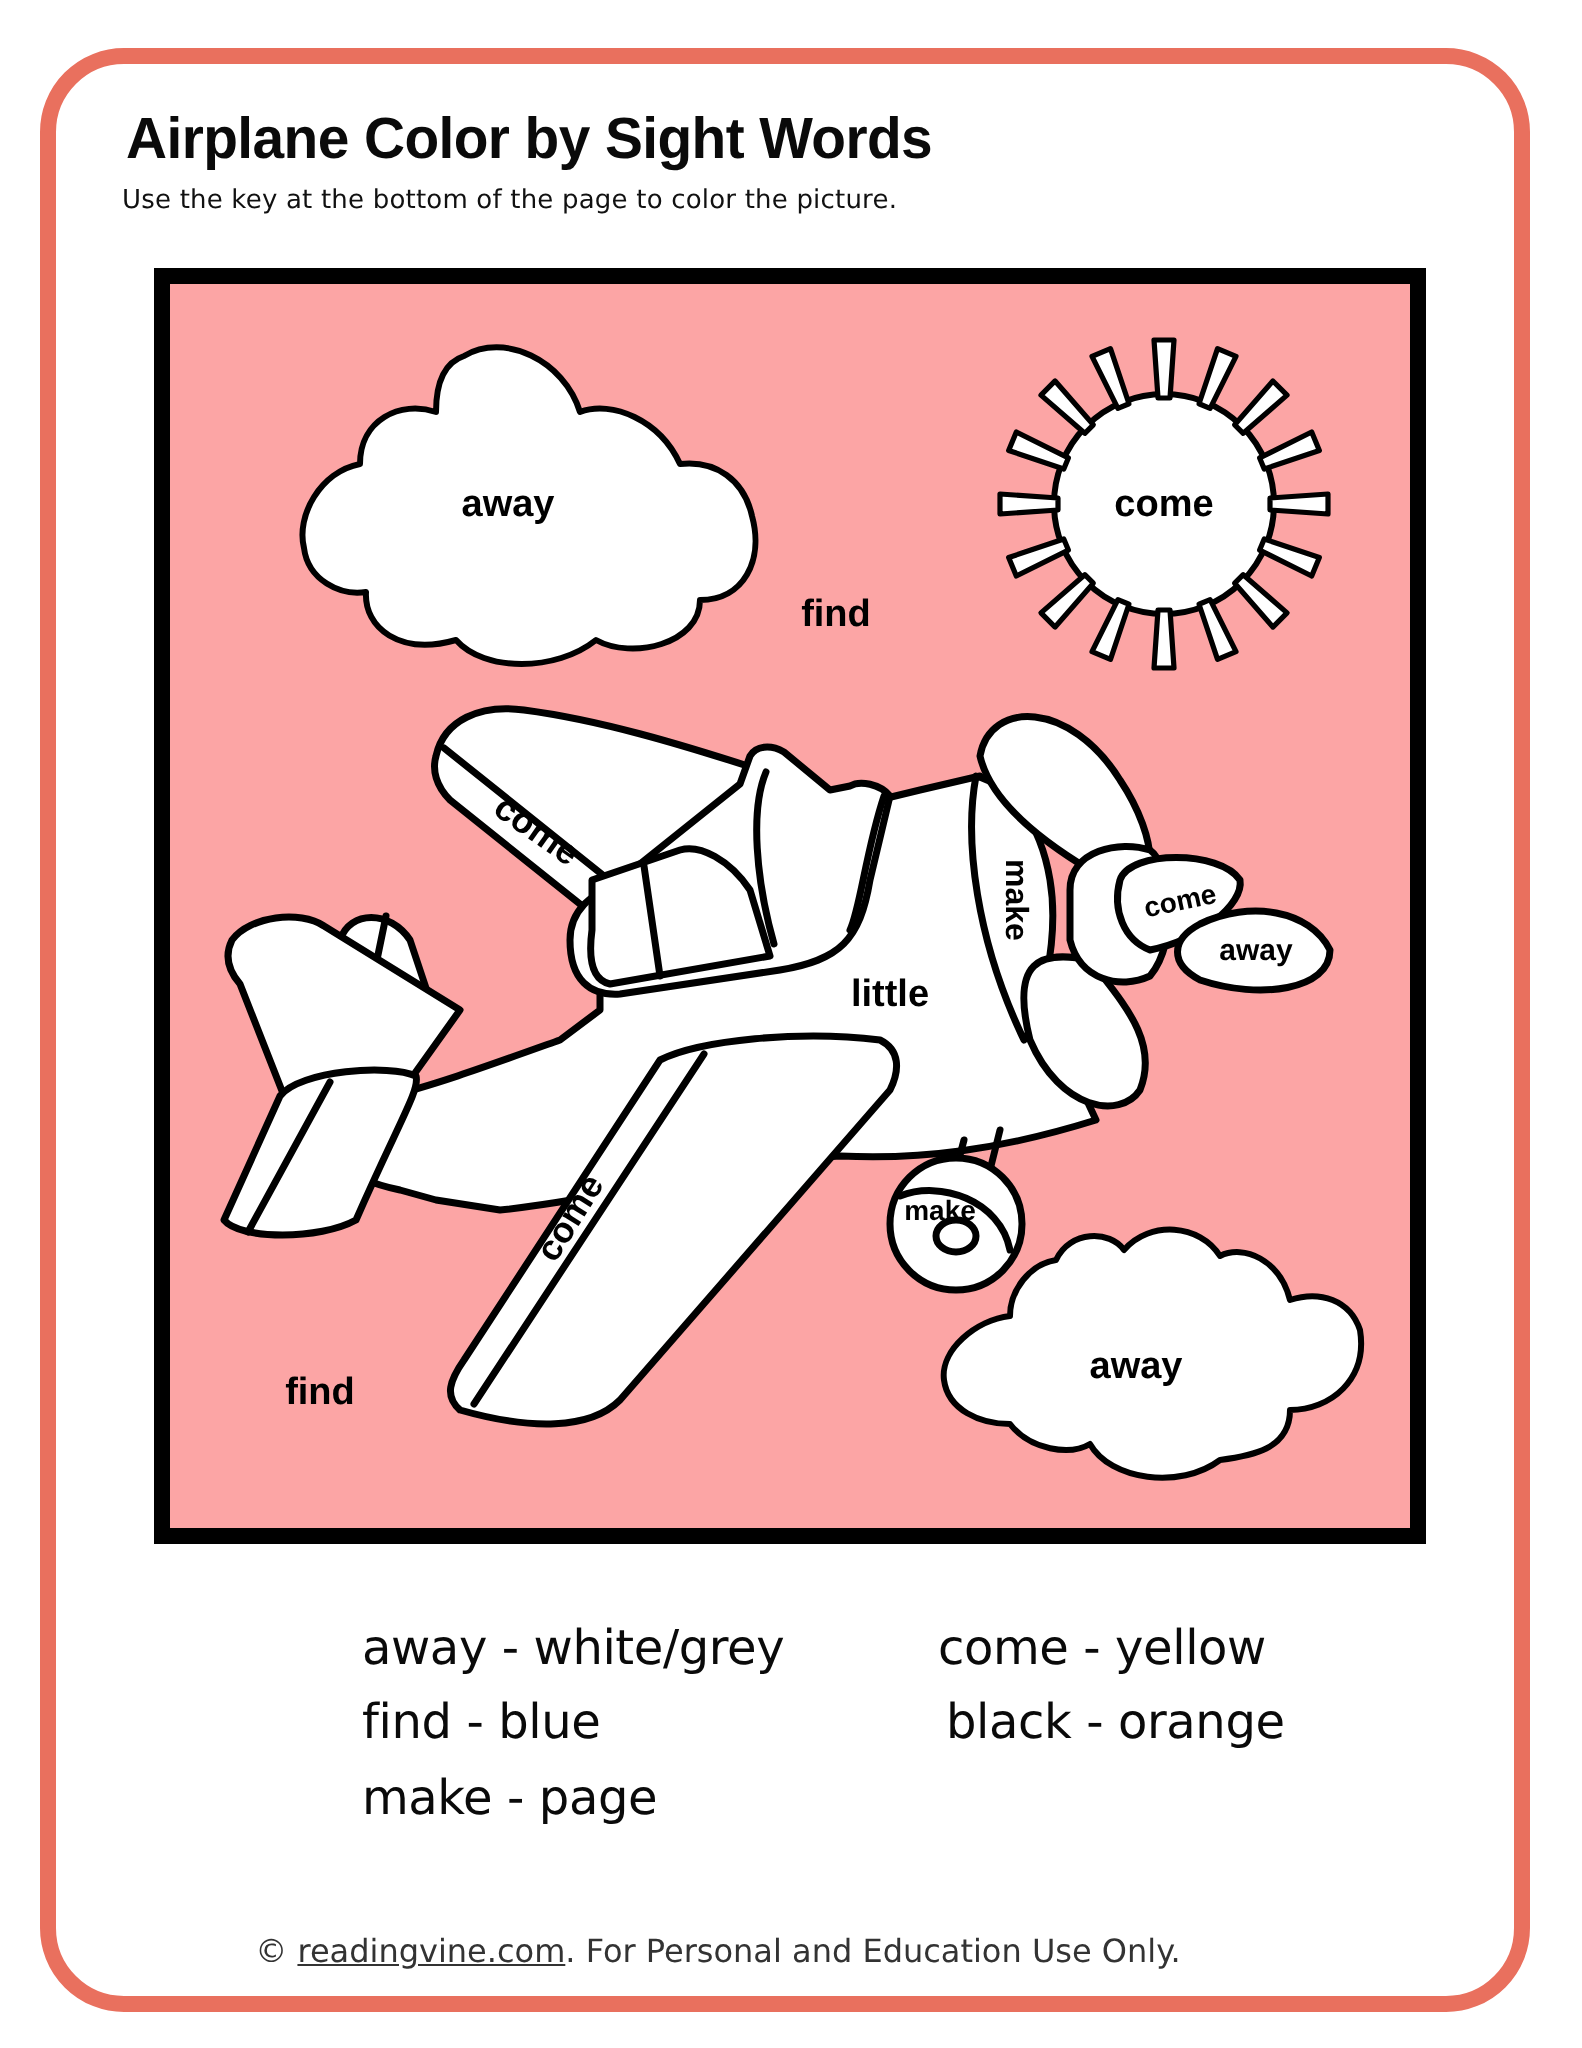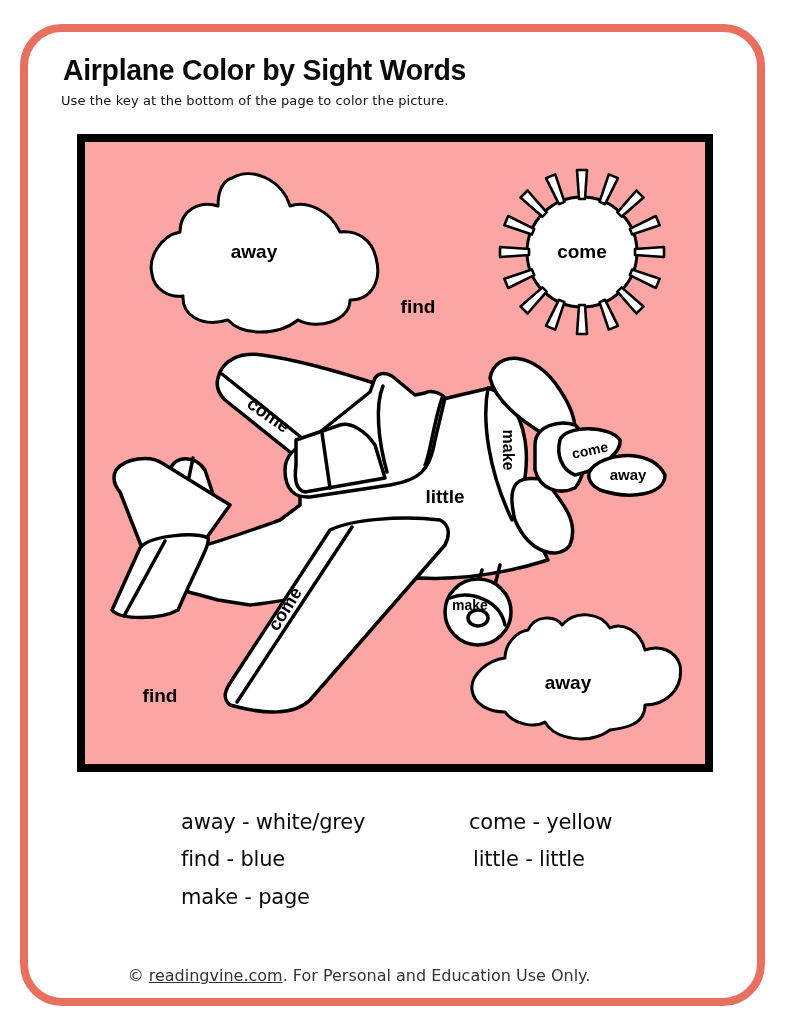--- a/index.html
+++ b/index.html
@@ -18,21 +18,21 @@
     font-family: "DejaVu Sans", sans-serif; font-size: 13px; color: #111;
     letter-spacing: 0.1px;
   }
   .picture-box {
     position: absolute; left: 77px; top: 134px; width: 620px; height: 622px;
     border: 8px solid #000; background: #fca5a5;
   }
   .picture-box svg { position: absolute; left: -8px; top: -8px; }
   .word { font-family: "Liberation Sans", sans-serif; font-weight: bold; fill: #000; }
   .key {
-    position: absolute; font-family: "DejaVu Sans", sans-serif; font-size: 21px; color: #0a0a0a;
+    position: absolute; font-family: "DejaVu Sans", sans-serif; font-size: 24px; color: #0a0a0a;
     white-space: nowrap; letter-spacing: -0.2px;
   }
   .footer {
     position: absolute; left: 0; width: 718px; top: 966px; text-align: center;
     font-family: "DejaVu Sans", sans-serif; font-size: 16px; color: #333;
   }
   .footer a { color: #333; text-decoration: underline; }
 </style>
 </head>
 <body>
@@ -144,20 +144,20 @@
         C600,612 575,610 562,625 C555,615 535,615 528,630 C515,632 505,645 505,658 Z"></path>
       <text class="word" x="568" y="689" font-size="19" text-anchor="middle" stroke="none">away</text>
     </g>
   </svg>
 </div>
 
 <div>
   <div class="key" style="left:181px; top:810px;">away - white/grey</div>
   <div class="key" style="left:469px; top:810px;">come - yellow</div>
   <div class="key" style="left:181px; top:847px;">find - blue</div>
-  <div class="key" style="left:473px; top:847px;">little - little</div>
+  <div class="key" style="left:473px; top:847px;">black - orange</div>
   <div class="key" style="left:181px; top:885px;">make - page</div>
 </div>
 
 <div class="footer">
   <span>©</span>
   <a>readingvine.com</a><span>. For Personal and Education Use Only.</span>
 </div>
 
 </body></html>

